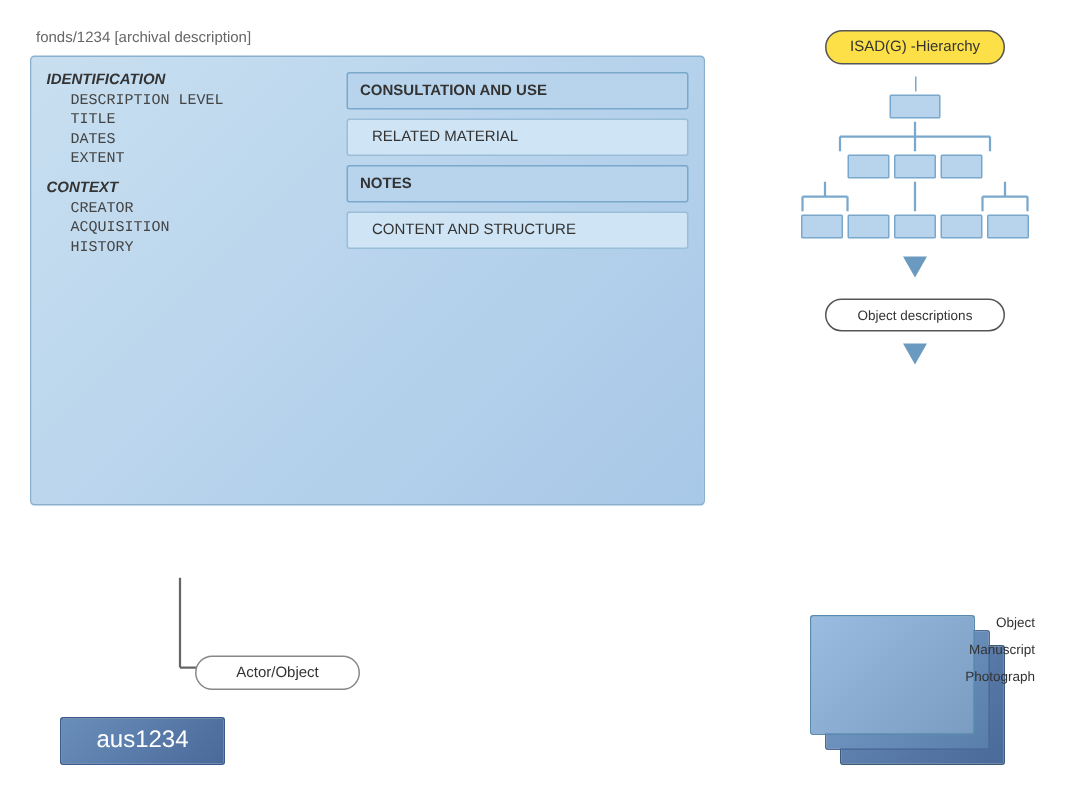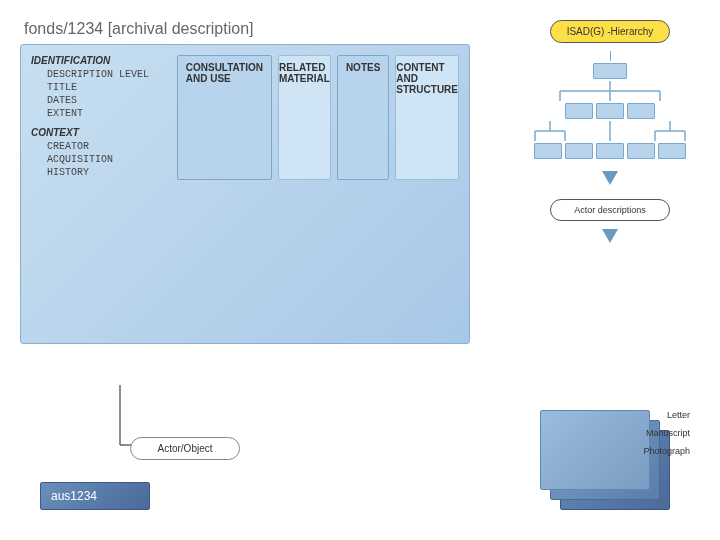--- a/index.html
+++ b/index.html
@@ -17,21 +17,21 @@
     .diagram-container {
       position: absolute;
       top: 20px;
       left: 20px;
       width: 460px;
       height: 500px;
     }
 
     
     .top-label {
-      font-size: 16px;
+      font-size: 10px;
       color: #666;
       margin-bottom: 6px;
       padding-left: 4px;
     }
 
     
     .main-box {
       background: linear-gradient(135deg, #c8dff0 0%, #a8c8e8 100%);
       border: 1px solid #8ab0d0;
       border-radius: 3px;
@@ -75,44 +75,44 @@
 
     
     .context-section {
       position: relative;
     }
 
     
     .right-column {
       flex: 1;
       display: flex;
-      flex-direction: row;
+      flex-direction: column;
       gap: 6px;
     }
 
     .blue-box {
       background: #b8d4ec;
       border: 1px solid #7aa8cc;
       border-radius: 2px;
       padding: 6px 8px;
       font-size: 10px;
       color: #333;
       text-transform: uppercase;
       font-weight: bold;
     }
 
     .blue-box-light {
       background: #cfe4f4;
       border: 1px solid #9abdd8;
       border-radius: 2px;
-      padding: 6px 0;
+      padding: 6px 16px;
       font-size: 10px;
       color: #333;
       text-transform: uppercase;
-      font-weight: bold;
+      font-weight: normal;
     }
 
     
     .actor-box {
       position: absolute;
       bottom: 60px;
       left: 110px;
       width: 110px;
       background: #fff;
       border: 1px solid #888;
@@ -126,22 +126,22 @@
     
     .aus-box {
       position: absolute;
       bottom: 10px;
       left: 20px;
       width: 110px;
       background: linear-gradient(135deg, #6a8eba 0%, #4a6a9a 100%);
       border: 1px solid #3a5a8a;
       border-radius: 2px;
       padding: 6px 10px;
-      text-align: left;
-      font-size: 12px;
+      text-align: center;
+      font-size: 16px;
       color: #fff;
     }
 
     
     .hierarchy-area {
       position: absolute;
       top: 20px;
       right: 10px;
       width: 200px;
     }
@@ -373,31 +373,31 @@
       <div class="tree-node"></div>
       <div class="tree-node"></div>
       <div class="tree-node"></div>
     </div>
 
     <div style="margin-top:6px;">
       <div class="big-arrow"></div>
     </div>
   </div>
 
-  <div class="obj-desc-box">Actor descriptions</div>
+  <div class="obj-desc-box">Object descriptions</div>
 
   <div style="display:flex; justify-content:center; margin-top:4px;">
     <div class="big-arrow"></div>
   </div>
 </div>
 
 <div class="doc-area">
   <div class="doc-stack">
     <div class="doc-sheet doc-sheet-3"></div>
     <div class="doc-sheet doc-sheet-2"></div>
     <div class="doc-sheet doc-sheet-1"></div>
     <div class="doc-labels">
-      <div class="doc-label">Letter</div>
+      <div class="doc-label">Object</div>
       <div class="doc-label">Manuscript</div>
       <div class="doc-label">Photograph</div>
     </div>
   </div>
 </div>
 
 </body></html>

